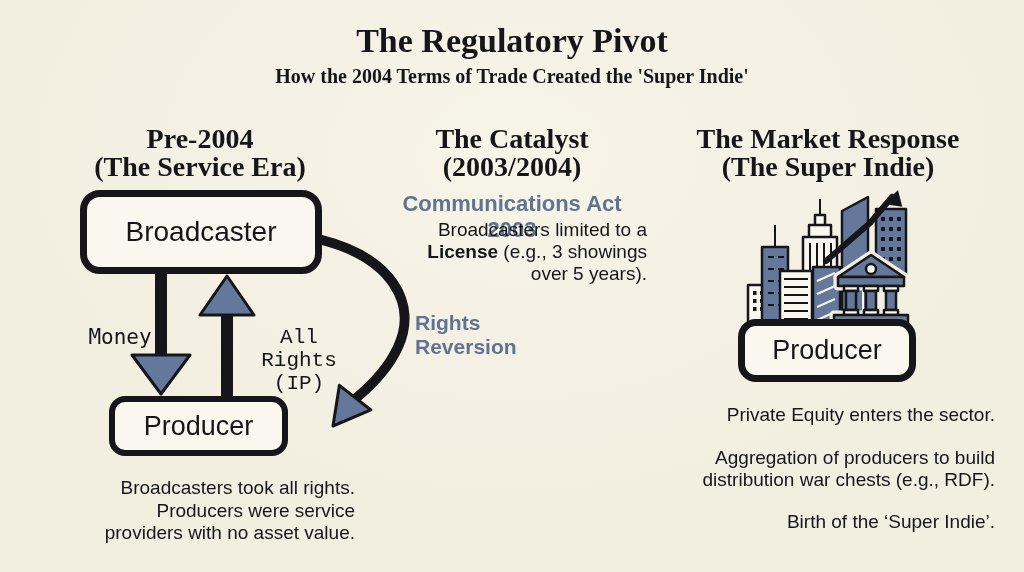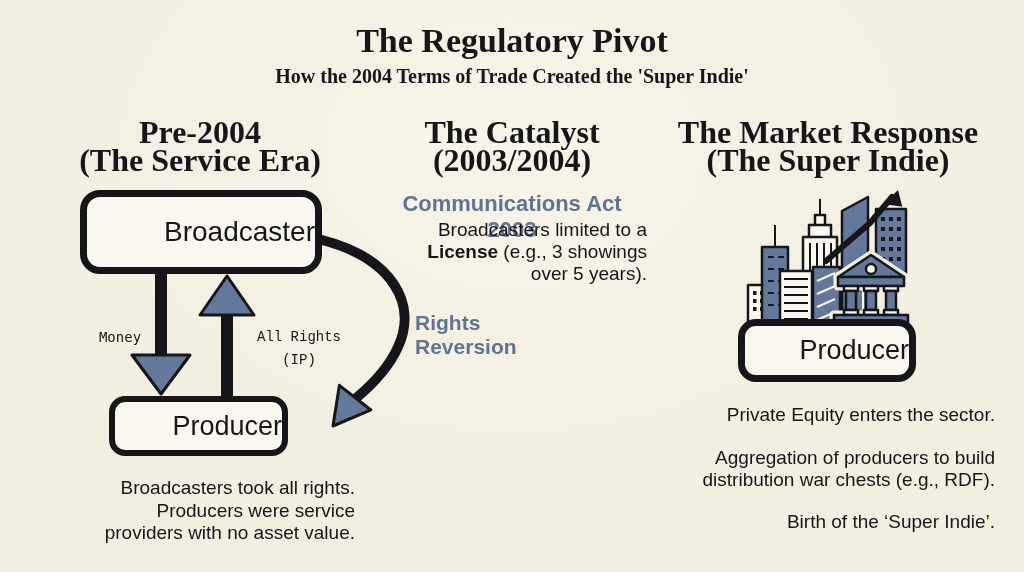--- a/index.html
+++ b/index.html
@@ -16,35 +16,35 @@
           background-image:radial-gradient(ellipse at 50% 30%, #f7f4e8 0%, var(--background) 70%);}
 
   
   .title{position:absolute;left:0;top:22px;width:1024px;text-align:center;
          font-family:"Liberation Serif",serif;font-weight:700;font-size:34px;color:var(--ink);}
   .subtitle{position:absolute;left:0;top:65px;width:1024px;text-align:center;
             font-family:"Liberation Serif",serif;font-weight:700;font-size:20px;color:var(--ink);}
 
   
   .col-heading{position:absolute;text-align:center;font-family:"Liberation Serif",serif;
-               font-weight:700;font-size:32px;line-height:28px;color:var(--ink);}
+               font-weight:700;font-size:28px;line-height:28px;color:var(--ink);margin-top:7px;}
   .h-left{left:45px;top:118px;width:310px;}
   .h-mid{left:382px;top:118px;width:260px;}
   .h-right{left:663px;top:118px;width:330px;}
 
   
   .node-box{position:absolute;background:var(--box-bg);border:7px solid var(--ink);
-            border-radius:20px;display:flex;align-items:center;justify-content:flex-end;
+            border-radius:20px;display:flex;align-items:center;justify-content:center;
             font-size:28px;color:var(--ink);z-index:3;}
   .broadcaster{left:80px;top:190px;width:242px;height:84px;}
   .producer-left{left:109px;top:396px;width:179px;height:60px;border-width:6px;border-radius:16px;font-size:27px;}
   .producer-right{left:738px;top:319px;width:178px;height:63px;border-radius:18px;font-size:27px;}
 
   
-  .mono-label{position:absolute;font-family:"DejaVu Sans Mono",monospace;font-size:14px;
+  .mono-label{position:absolute;font-family:"DejaVu Sans Mono",monospace;font-size:21px;
               color:var(--ink);text-align:center;line-height:23px;z-index:2;}
   .money-label{left:88px;top:326px;width:64px;}
   .rights-label{left:240px;top:326px;width:118px;font-family:Liberation Mono, monospace;}
 
   
   .accent-label{position:absolute;font-weight:700;font-size:21px;color:var(--accent-blue);z-index:2;}
   .act-title{left:382px;top:191px;width:260px;text-align:center;font-size:22px;}
   .reversion-label{left:415px;top:311px;line-height:24px;text-align:left;}
 
   

